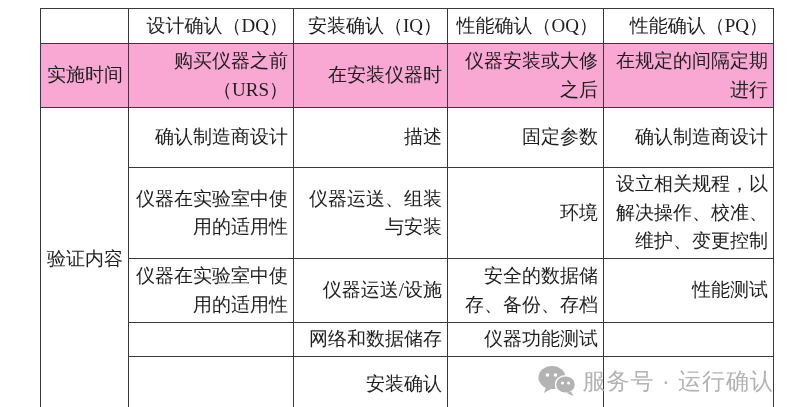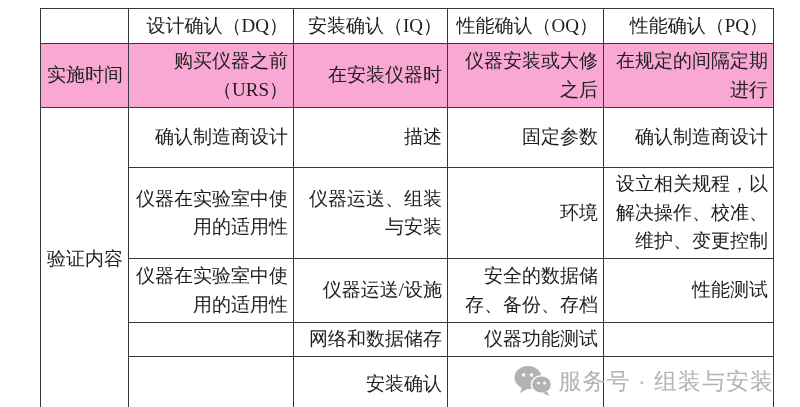--- a/index.html
+++ b/index.html
@@ -118,16 +118,16 @@
       <ellipse cx="14" cy="12.5" rx="13.5" ry="11.5" fill="#b3b3b3"></ellipse>
       <path d="M8 22 L6 28 L13 24 Z" fill="#b3b3b3"></path>
       <circle cx="9.5" cy="10" r="1.8" fill="#ffffff"></circle>
       <circle cx="17.5" cy="10" r="1.8" fill="#ffffff"></circle>
 
       <ellipse cx="27.5" cy="19.5" rx="10" ry="8.8" fill="#b3b3b3" stroke="#ffffff" stroke-width="1.4"></ellipse>
       <path d="M33 26.5 L35.5 31 L28.5 28 Z" fill="#b3b3b3"></path>
       <circle cx="24.5" cy="18" r="1.5" fill="#ffffff"></circle>
       <circle cx="30.5" cy="18" r="1.5" fill="#ffffff"></circle>
     </svg>
-    <span>服务号 · 组装与安装</span>
+    <span>服务号 · 运行确认</span>
   </div>
 
 </div>
 
 </body></html>

